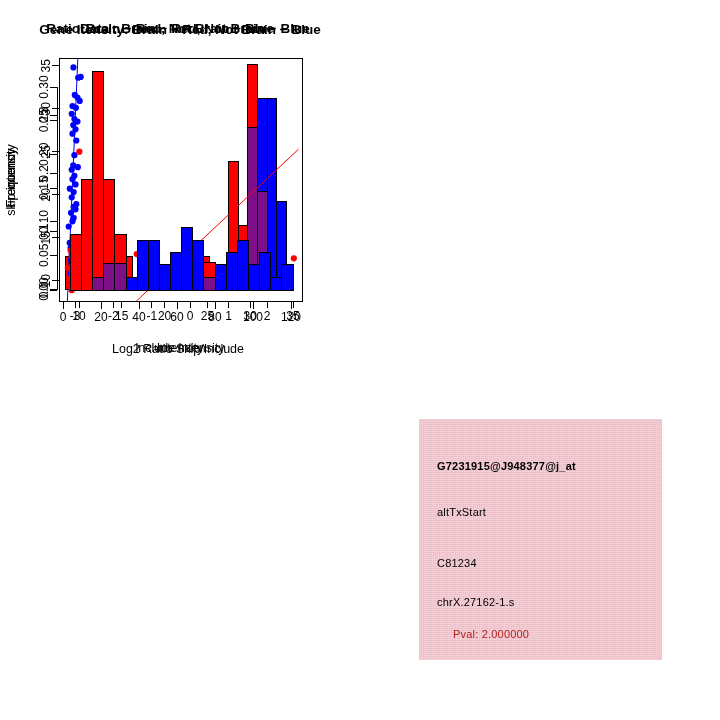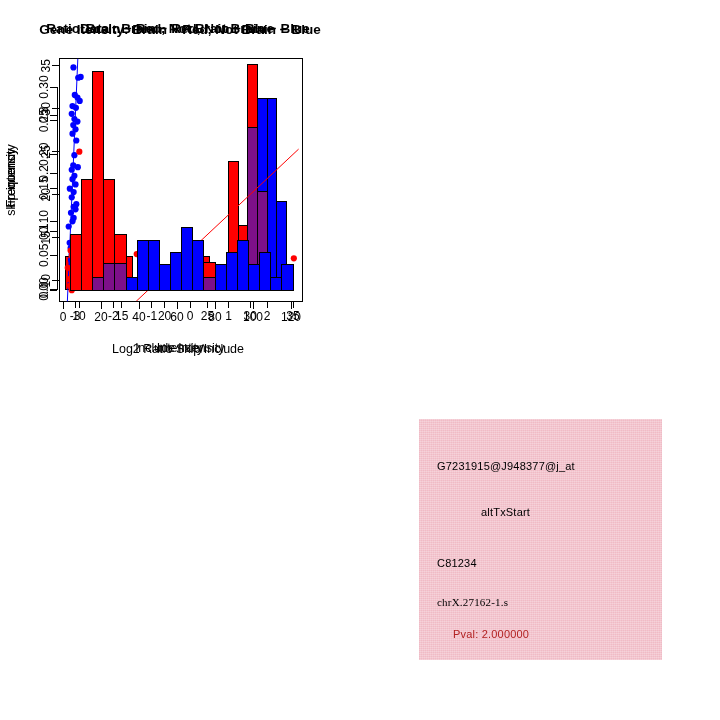--- a/index.html
+++ b/index.html
@@ -16,24 +16,24 @@
     position:absolute; left:59px; top:59px; width:243px; height:241px;
     background-color:#f3c5ce;
     background-image:
       repeating-linear-gradient(0deg,  rgba(255,255,255,.22) 0 1px, rgba(0,0,0,0) 1px 2px),
       repeating-linear-gradient(90deg, rgba(226,148,164,.22) 0 1px, rgba(0,0,0,0) 1px 2px);
   }
   .info-line {
     position:absolute; left:18px; font-size:11px; color:#000;
     white-space:nowrap; letter-spacing:0.2px;
   }
-  #probe-line   { top:41px;  }
+  #probe-line   { top:41px;font-weight:bold;  }
   #event-line   { top:87px;  }
   #cluster-line { top:138px; }
-  #chrom-line   { top:177px;font-family:Liberation Serif, serif; }
+  #chrom-line   { top:177px; }
   #pval-line    { top:209px; }
 </style>
 </head>
 <body>
 
 <div id="screen">
 
   <svg class="panel" id="panel-ratio-hist" viewBox="0 0 360 360">
       <rect x="65.4" y="256.68" width="9.599999999999994" height="32.31999999999999" fill="#ff0000" stroke="#000" shape-rendering="crispEdges"></rect>
       <rect x="123" y="256.68" width="9.599999999999994" height="32.31999999999999" fill="#ff0000" stroke="#000" shape-rendering="crispEdges"></rect>
@@ -219,20 +219,20 @@
       <line x1="57" x2="50" y1="115" y2="115" stroke="#000" shape-rendering="crispEdges"></line>
       <text text-anchor="middle" font-family="&quot;Liberation Sans&quot;, sans-serif" font-size="12" fill="#000" x="44" y="115" dominant-baseline="central" transform="rotate(-90 44 115)">0.3</text>
       <text text-anchor="middle" font-family="&quot;Liberation Sans&quot;, sans-serif" font-size="13.5" fill="#000" x="180" y="34" font-weight="bold">Gene Itensity: Brain − Red, Not Brain − Blue</text>
       <text text-anchor="middle" font-family="&quot;Liberation Sans&quot;, sans-serif" font-size="12.5" fill="#000" x="180" y="352">Intensity</text>
       <text text-anchor="middle" font-family="&quot;Liberation Sans&quot;, sans-serif" font-size="12.5" fill="#000" x="15" y="178" transform="rotate(-90 15 178)">Frequency</text>
     </svg>
 
   <div id="info-quadrant">
     <div class="info-box">
       <div class="info-line" id="probe-line" style="color: rgb(0, 0, 0);">G7231915@J948377@j_at</div>
-      <div class="info-line" id="event-line" style="color: rgb(0, 0, 0); margin-left: 44px;">altTxStart</div>
+      <div class="info-line" id="event-line" style="color: rgb(0, 0, 0);">altTxStart</div>
       <div class="info-line" id="cluster-line" style="color: rgb(0, 0, 0);">C81234</div>
       <div class="info-line" id="chrom-line" style="color: rgb(0, 0, 0);">chrX.27162-1.s</div>
       <div class="info-line" id="pval-line" style="color: rgb(178, 34, 34); padding-left: 16px;">Pval: 2.000000</div>
     </div>
   </div>
 
 </div>
 
 </body></html>

